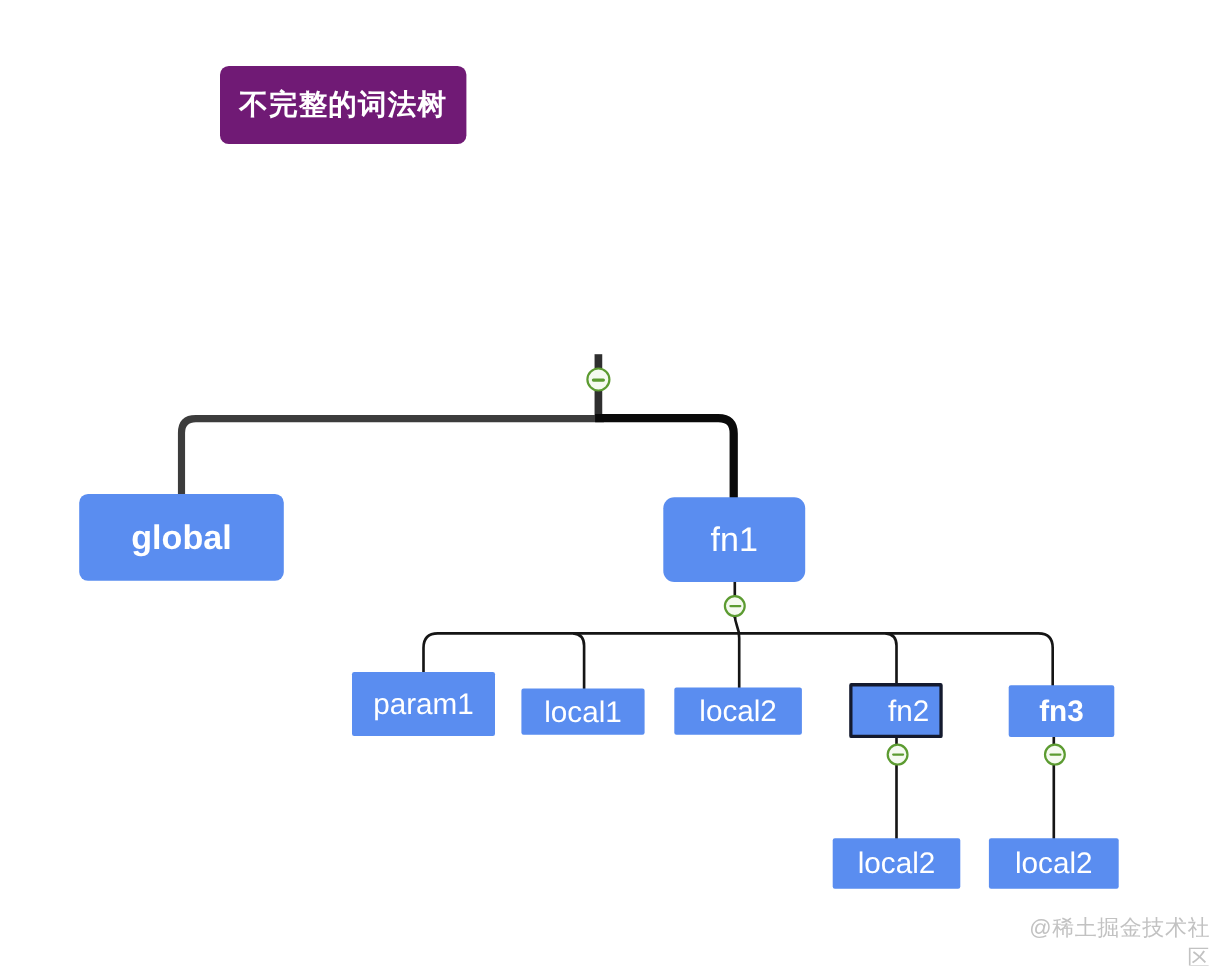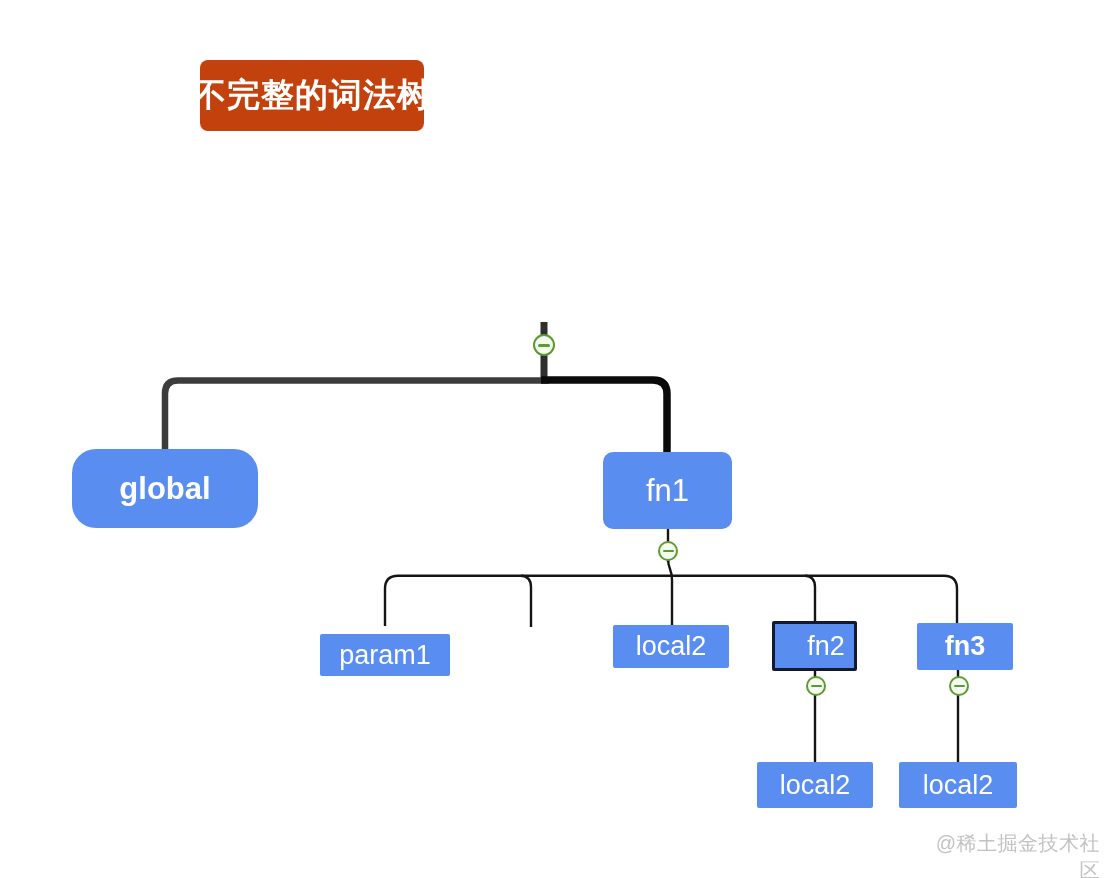--- a/index.html
+++ b/index.html
@@ -15,28 +15,28 @@
   .node{
     position:absolute;
     background:#5A8DF0;
     color:#ffffff;
     display:flex;align-items:center;justify-content:center;
     box-sizing:border-box;
     white-space:nowrap;
   }
   .title-node{
     left:200px;top:60px;width:224px;height:71px;
-    background:#c2410c;border-radius:8px;
-    font-size:33px;font-weight:700;letter-spacing:1px;
+    background:#701a75;border-radius:8px;
+    font-size:26px;font-weight:700;letter-spacing:1px;
   }
   .n-window{left:419px;top:210px;width:249px;height:114px;border-radius:10px;font-size:38px;font-weight:700;}
-  .n-global{left:72px;top:449px;width:186px;height:79px;border-radius:24px;font-size:31px;font-weight:700;}
+  .n-global{left:72px;top:449px;width:186px;height:79px;border-radius:8px;font-size:31px;font-weight:700;}
   .n-fn1{left:603px;top:452px;width:129px;height:77px;border-radius:10px;font-size:31px;font-weight:400;}
   .lvl3{border-radius:2px;font-size:27px;font-weight:500;}
-  .n-param1{left:320px;top:634px;width:130px;height:42px;text-align:center;}
+  .n-param1{left:320px;top:611px;width:130px;height:58px;text-align:center;}
   .n-local1{left:474px;top:626px;width:112px;height:42px;}
   .n-local2a{left:613px;top:625px;width:116px;height:43px;}
   .n-fn2{left:772px;top:621px;width:85px;height:50px;border:3px solid #141A2E;padding-left:23px;}
   .n-fn3{left:917px;top:623px;width:96px;height:47px;font-weight:bold;}
   .n-local2b{left:757px;top:762px;width:116px;height:46px;}
   .n-local2c{left:899px;top:762px;width:118px;height:46px;}
 
   .minus{
     position:absolute;
     box-sizing:border-box;
@@ -87,20 +87,21 @@
 
     <path d="M 958 669 L 958 763" stroke="#151515" stroke-width="2.4" fill="none"></path>
   </svg>
 
   <div class="node title-node">不完整的词法树</div>
 
   <div class="node n-global">global</div>
   <div class="node n-fn1">fn1</div>
 
   <div class="node lvl3 n-param1">param1</div>
+  <div class="node lvl3 n-local1">local1</div>
   <div class="node lvl3 n-local2a">local2</div>
   <div class="node lvl3 n-fn2">fn2</div>
   <div class="node lvl3 n-fn3">fn3</div>
 
   <div class="node lvl3 n-local2b">local2</div>
   <div class="node lvl3 n-local2c">local2</div>
 
   <div class="minus m-window">
       <span class="dash"></span>
     </div>

